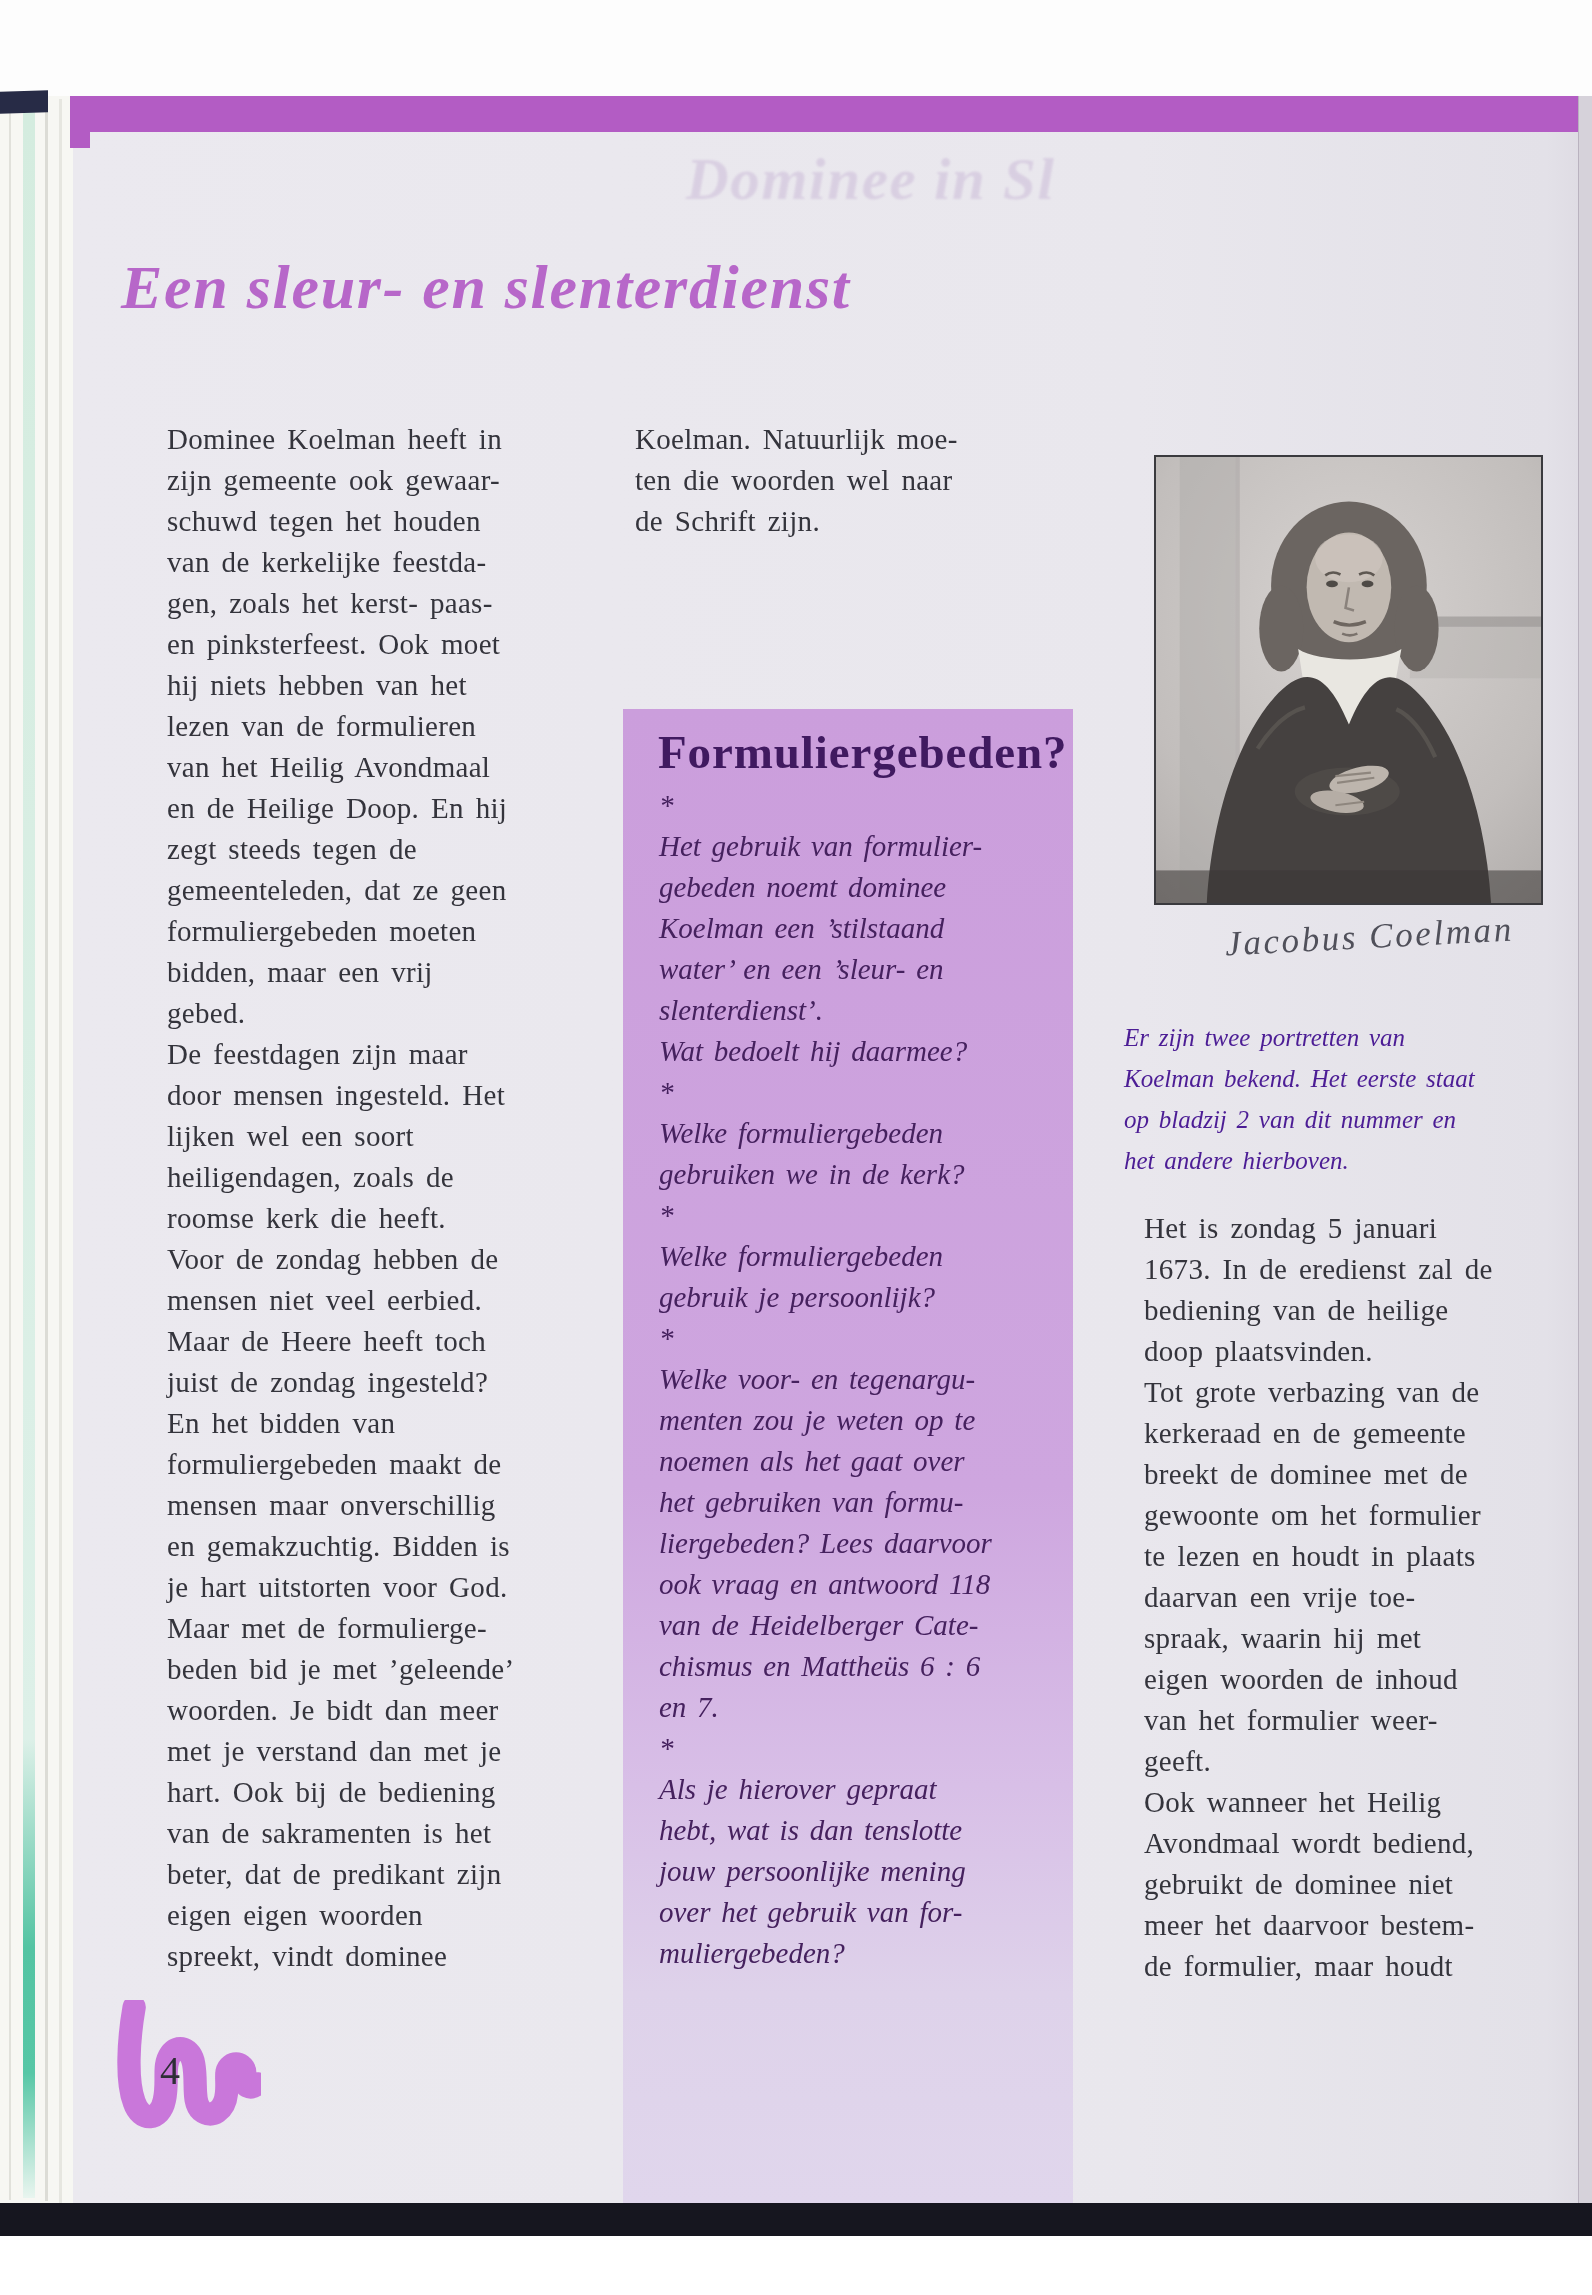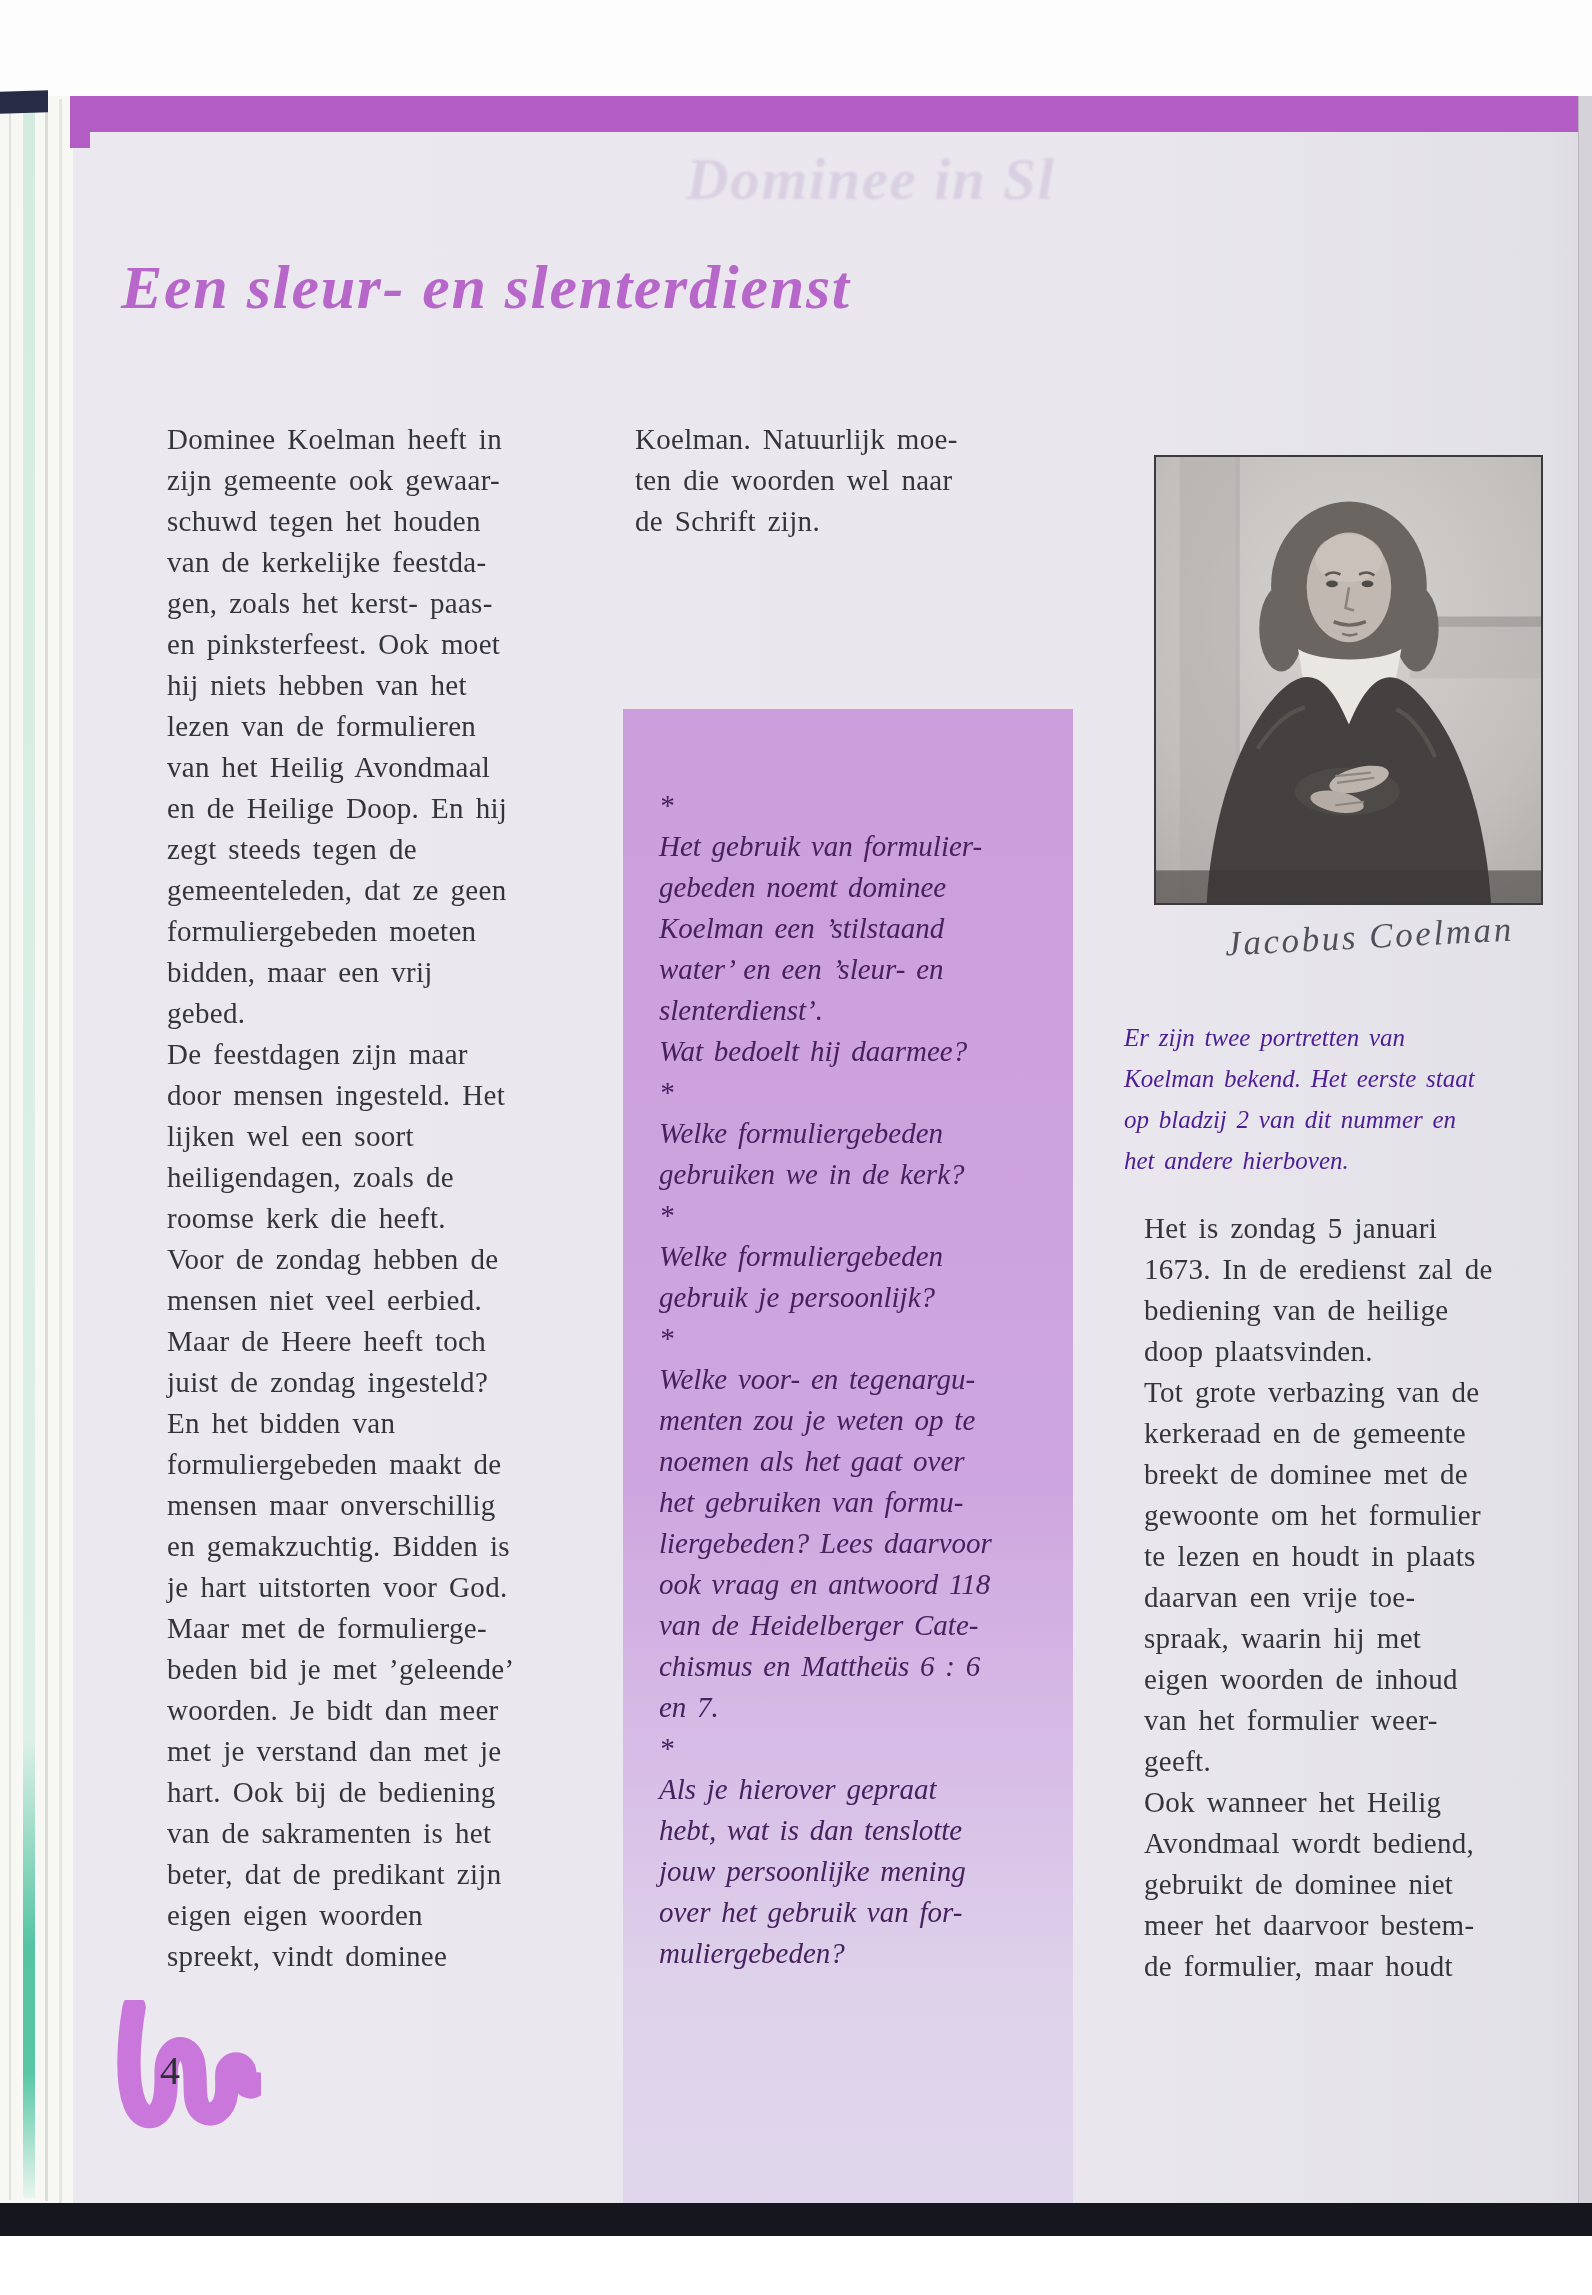--- a/index.html
+++ b/index.html
@@ -122,20 +122,21 @@
 spreekt, vindt dominee</div>
 </div>
 
 <div class="abs col-mid-top">
   <div class="line-block">Koelman. Natuurlijk moe-
 ten die woorden wel naar
 de Schrift zijn.</div>
 </div>
 
 <div class="abs q-box">
+  <div class="q-box-heading">Formuliergebeden?</div>
   <div class="q-box-body">*
 Het gebruik van formulier-
 gebeden noemt dominee
 Koelman een ’stilstaand
 water’ en een ’sleur- en
 slenterdienst’.
 Wat bedoelt hij daarmee?
 *
 Welke formuliergebeden
 gebruiken we in de kerk?

